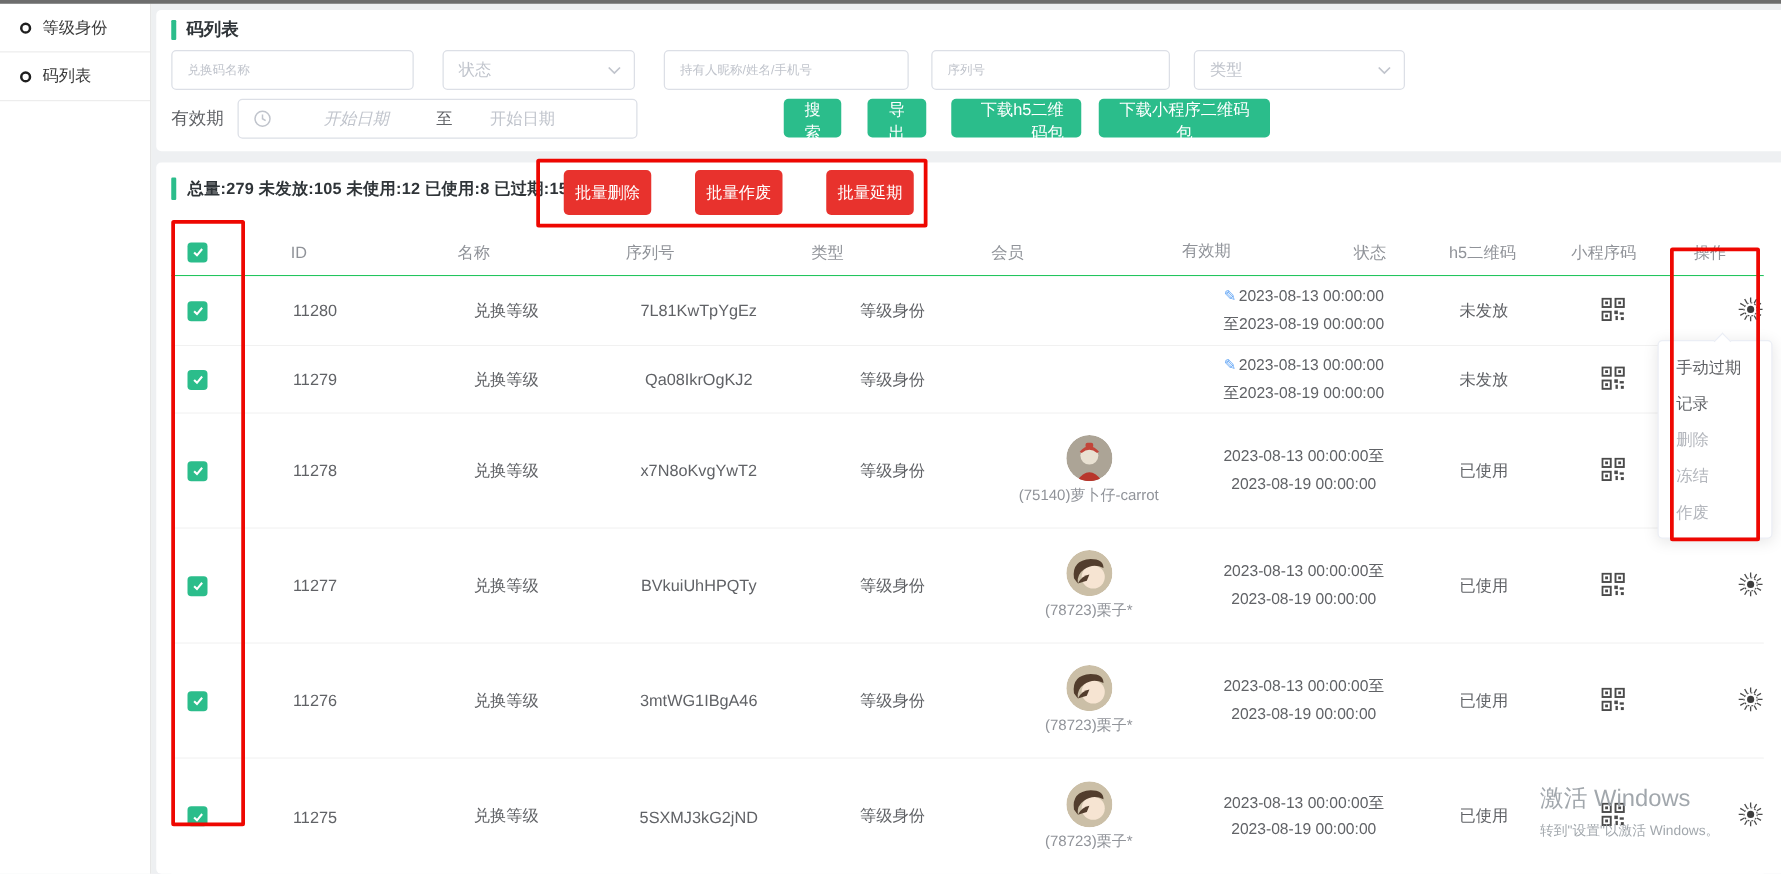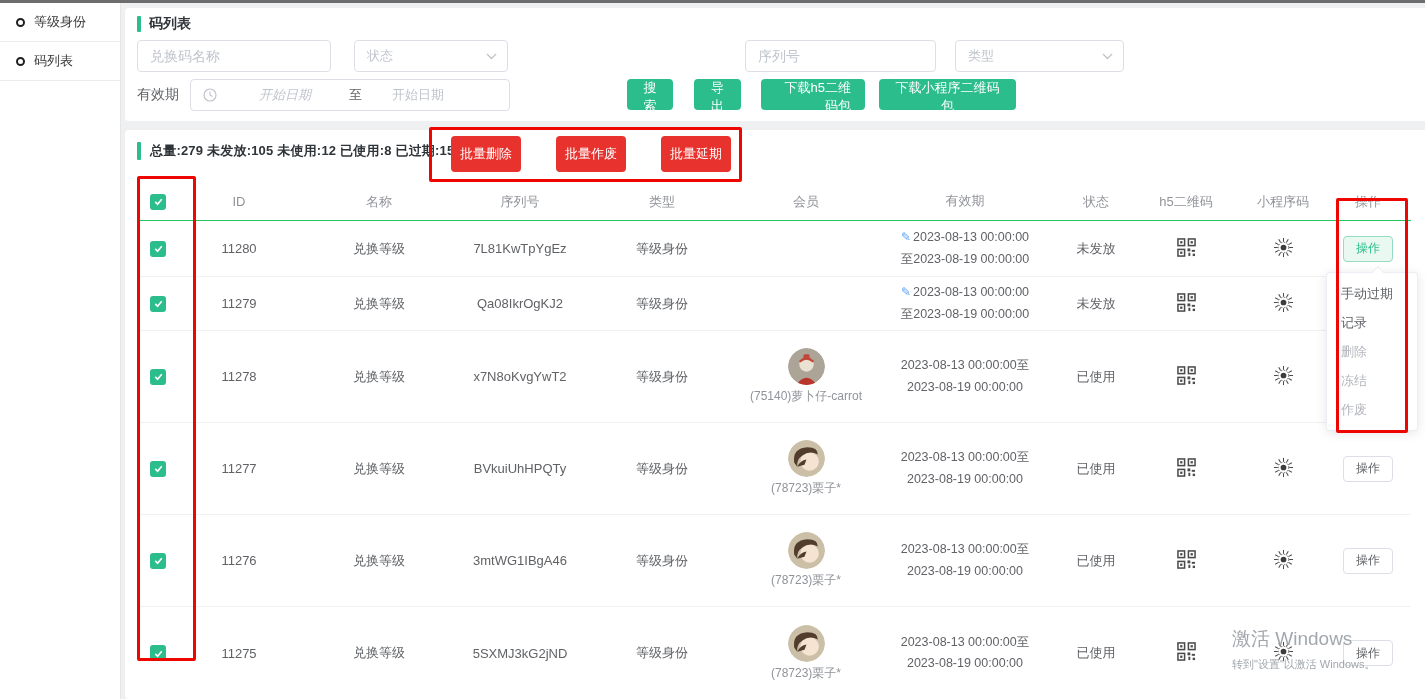--- a/index.html
+++ b/index.html
@@ -21,21 +21,21 @@
   #filter-card { position:absolute; left:125px; top:8px; width:1300px; height:113px; background:#fff;
     border-radius:4px 0 0 4px; z-index:2; }
   #table-card { position:absolute; left:125px; top:130px; width:1300px; height:569px; background:#fff;
     border-radius:4px 0 0 4px; z-index:2; }
 
   .sec-title { position:absolute; left:12px; top:7px; display:flex; align-items:center; gap:8px; }
   .green-bar { width:4px; height:16px; background:#2bbd8b; border-radius:1px; }
   .sec-title b { font-size:14px; color:#2f3438; }
 
   .inp { position:absolute; top:32px; height:32px; border:1px solid #dcdfe6; border-radius:4px;
-    font-size:14px; color:#606266; padding:0 12px; background:#fff; outline:none;
+    font-size:10px; color:#606266; padding:0 12px; background:#fff; outline:none;
     font-family:"Liberation Sans","DejaVu Sans",sans-serif; }
   .inp::placeholder { color:#c0c4cc; }
   .sel { position:absolute; top:32px; height:32px; border:1px solid #dcdfe6; border-radius:4px;
     background:#fff; display:flex; align-items:center; justify-content:space-between;
     padding:0 10px 0 12px; font-size:13px; color:#c0c4cc; cursor:pointer; }
 
   .vlabel { position:absolute; left:12px; top:78px; font-size:14px; color:#606266; }
   .daterange { position:absolute; left:65px; top:71px; width:320px; height:32px; border:1px solid #dcdfe6;
     border-radius:4px; background:#fff; display:flex; align-items:center; font-size:13px; }
   .daterange .ph { color:#c0c4cc; }
@@ -48,21 +48,21 @@
   
   .summary { position:absolute; left:12px; top:12px; display:flex; align-items:center; gap:9px; }
   .summary b { font-size:13px; color:#2f3438; letter-spacing:.2px; }
   .rbtn { position:absolute; top:6px; height:36px; width:70px; background:#e8322d; color:#fff; border:none;
     border-radius:4px; font-size:13px; cursor:pointer; font-family:"Liberation Sans","DejaVu Sans",sans-serif; }
 
   
   #thead { position:absolute; left:12px; top:53px; width:1274px; height:38px; display:flex;
     align-items:center; border-bottom:1px solid #22c55e; font-size:13px; color:#909399; }
   .trow { position:absolute; left:12px; width:1274px; display:flex; align-items:center;
-    border-bottom:1px solid #f1f1f1; font-size:13px; color:#606266; background:#fff; }
+    border-bottom:1px solid #f1f1f1; font-size:13px; color:#606266; background:#fff;gap:13px; }
   .col { display:flex; align-items:center; justify-content:center; text-align:center; flex:0 0 auto; }
   .c-cb{width:42px}.c-id{width:120px}.c-name{width:160px}.c-serial{width:122px}.c-type{width:162px}
   .c-member{width:126px}.c-val{width:192px;flex-direction:column;font-size:12.5px;line-height:1.7}
   .c-status{width:70px}.c-h5{width:110px}.c-mini{width:84px}.c-act{width:86px}
 
   .checkbox { width:16px; height:16px; background:#2bbd8b; border-radius:3px; display:inline-flex;
     align-items:center; justify-content:center; cursor:pointer; }
   .pencil { color:#5ea3f5; font-size:12px; margin-right:2px; }
   .member { display:flex; flex-direction:column; align-items:center; gap:3px; }
   .avatar { width:37px; height:37px; border-radius:50%; overflow:hidden; display:block; }
@@ -115,20 +115,21 @@
     <b>码列表</b>
   </div>
 
   <input class="inp" style="left: 12px; width: 194px;" placeholder="兑换码名称">
   <div class="sel" style="left:229px;width:154px;">
     <span>状态</span>
     <svg width="11" height="7" viewBox="0 0 11 7">
       <polyline points="1,1 5.5,5.5 10,1" fill="none" stroke="#c0c4cc" stroke-width="1.4"></polyline>
       </svg>
   </div>
+  <input class="inp" style="left: 406px; width: 196px;" placeholder="持有人昵称/姓名/手机号">
   <input class="inp" style="left: 620px; width: 191px;" placeholder="序列号">
   <div class="sel" style="left:830px;width:169px;">
     <span>类型</span>
     <svg width="11" height="7" viewBox="0 0 11 7">
       <polyline points="1,1 5.5,5.5 10,1" fill="none" stroke="#c0c4cc" stroke-width="1.4"></polyline>
       </svg>
   </div>
 
   <span class="vlabel">有效期</span>
   <div class="daterange">

